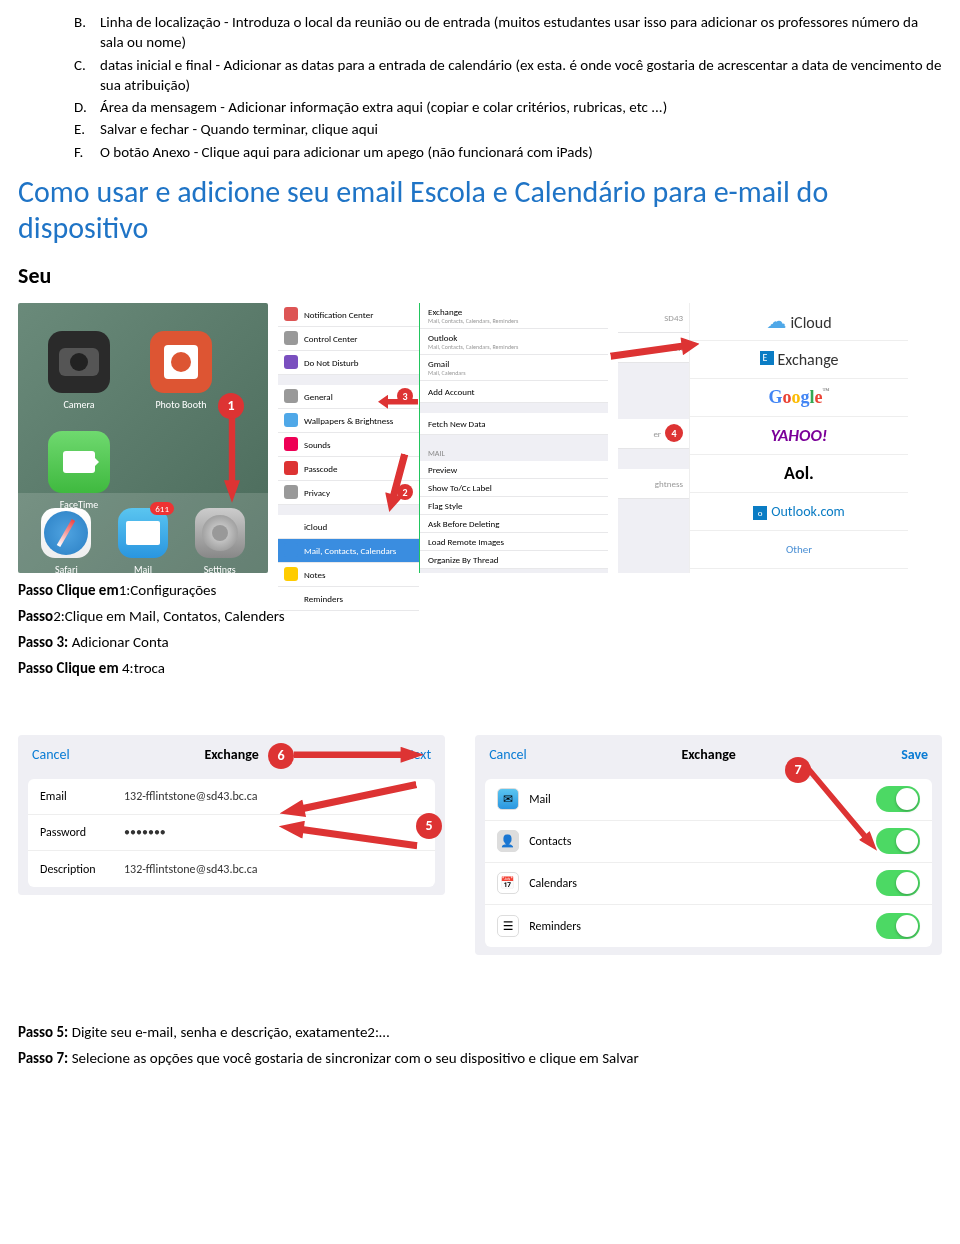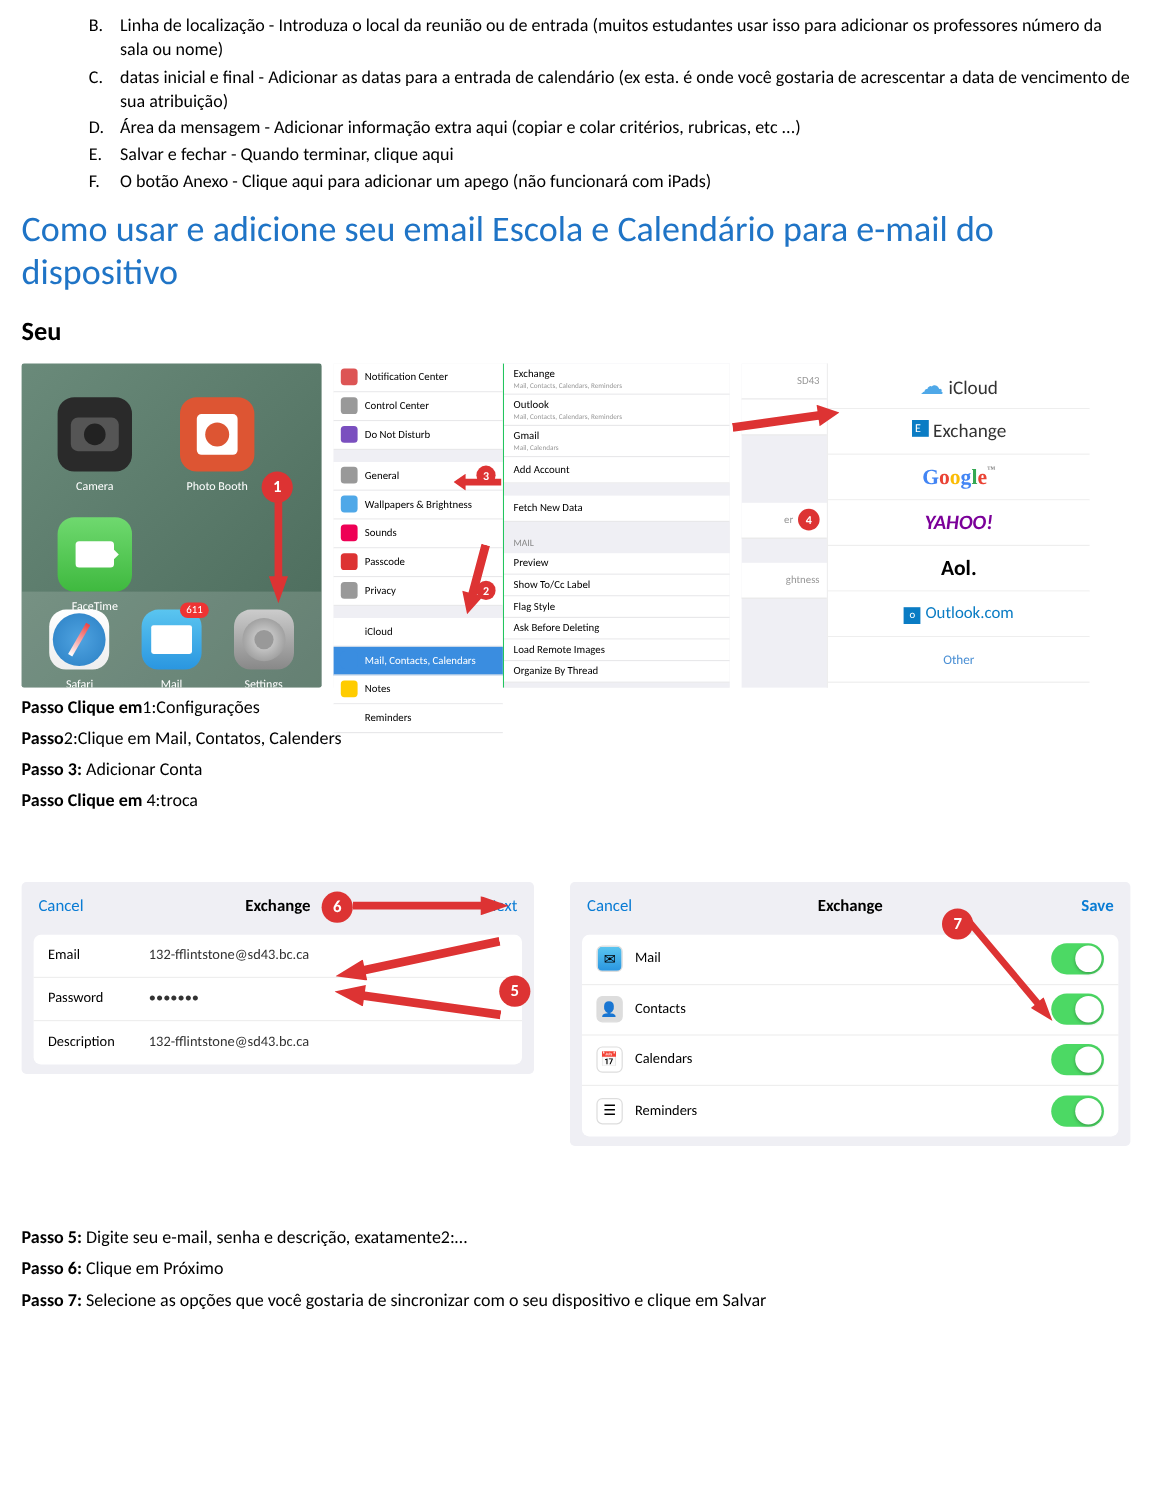--- a/index.html
+++ b/index.html
@@ -360,15 +360,14 @@
       <div style="position:absolute; width:14px; height:110px; background:#d33; transform:rotate(-40deg); transform-origin:top left; left:0; top:0; clip-path:polygon(30% 0,70% 0,70% 82%,100% 82%,50% 100%,0 82%,30% 82%);"></div>
     </div>
   </div>
 </div>
 
 <div class="gap"></div>
 <div class="gap"></div>
 
 <div id="steps-block-2">
     <div class="step"><span class="b">Passo 5:</span><span> Digite seu e-mail, senha e descrição, exatamente2:…</span></div>
-    <div class="step"><span class="b">Passo 6:</span><span> Clique em Próximo</span></div>
     <div class="step"><span class="b">Passo 7:</span><span> Selecione as opções que você gostaria de sincronizar com o seu dispositivo e clique em Salvar</span></div>
   </div>
 
 </body></html>

